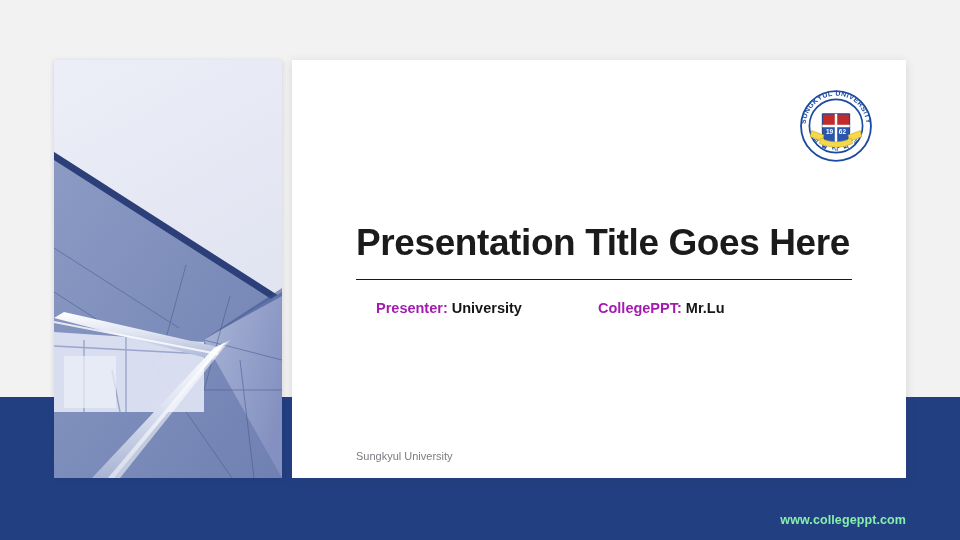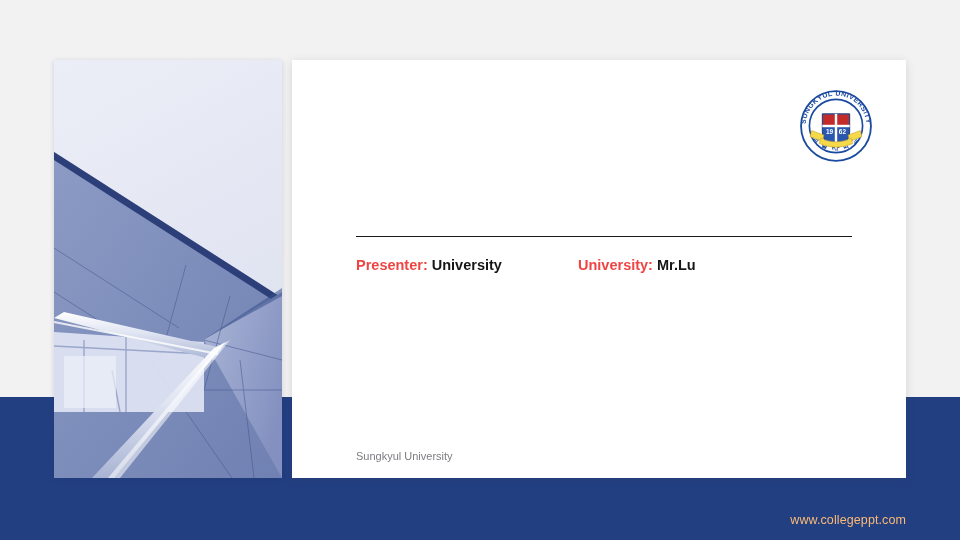--- a/index.html
+++ b/index.html
@@ -26,23 +26,23 @@
     left: 0;
     top: 397px;
     width: 960px;
     height: 143px;
     background: #223f82;
   }
   #site-url {
     position: absolute;
     right: 54px;
     bottom: 13px;
-    color: #fdba74;
+    color: #86efac;
     font-size: 12.5px;
-    font-weight: normal;
+    font-weight: bold;
     letter-spacing: .1px;
     white-space: nowrap;
   }
 
   
   #photo-frame {
     position: absolute;
     left: 54px;
     top: 60px;
     width: 228px;
@@ -104,21 +104,21 @@
     margin-top: 20px;
     display: flex;
     align-items: baseline;
   }
   .meta-item {
     font-size: 14.5px;
     font-weight: bold;
     white-space: nowrap;
   }
   .meta-item.presenter { width: 222px; }
-  .meta-label { color: #ef4444; }
+  .meta-label { color: #a21caf; margin-left: 20px; }
   .meta-value { color: #161616; }
 
   
   #card-footer {
     position: absolute;
     left: 64px;
     bottom: 16px;
     font-size: 11px;
     color: #7c7c82;
     white-space: nowrap;
@@ -217,28 +217,29 @@
         <text x="41.5" y="61" font-family="'Liberation Sans', sans-serif" font-size="8.5" font-weight="bold" fill="#ffffff" text-anchor="middle">19</text>
         <text x="58.5" y="61" font-family="'Liberation Sans', sans-serif" font-size="8.5" font-weight="bold" fill="#ffffff" text-anchor="middle">62</text>
 
         <path d="M18,56 L34,62 L32,70 L16,64 Z" fill="#f5d94a" stroke="#c9a92c" stroke-width="0.8"></path>
         <path d="M82,56 L66,62 L68,70 L84,64 Z" fill="#f5d94a" stroke="#c9a92c" stroke-width="0.8"></path>
         <path d="M30,66 Q50,76 70,66 L72,73 Q50,83 28,73 Z" fill="#f5d94a" stroke="#c9a92c" stroke-width="0.8"></path>
       </svg>
     </div>
 
     <div id="title-block">
+      <h1 id="page-title">Presentation Title Goes Here</h1>
       <div id="title-divider"></div>
       <div id="meta-row">
         <div class="meta-item presenter">
           <span class="meta-label">Presenter:</span>
           <span class="meta-value">University</span>
         </div>
         <div class="meta-item instructor">
-          <span class="meta-label">University:</span>
+          <span class="meta-label">CollegePPT:</span>
           <span class="meta-value">Mr.Lu</span>
         </div>
       </div>
     </div>
 
     <div id="card-footer">Sungkyul University</div>
   </div>
 
 </div>
 

